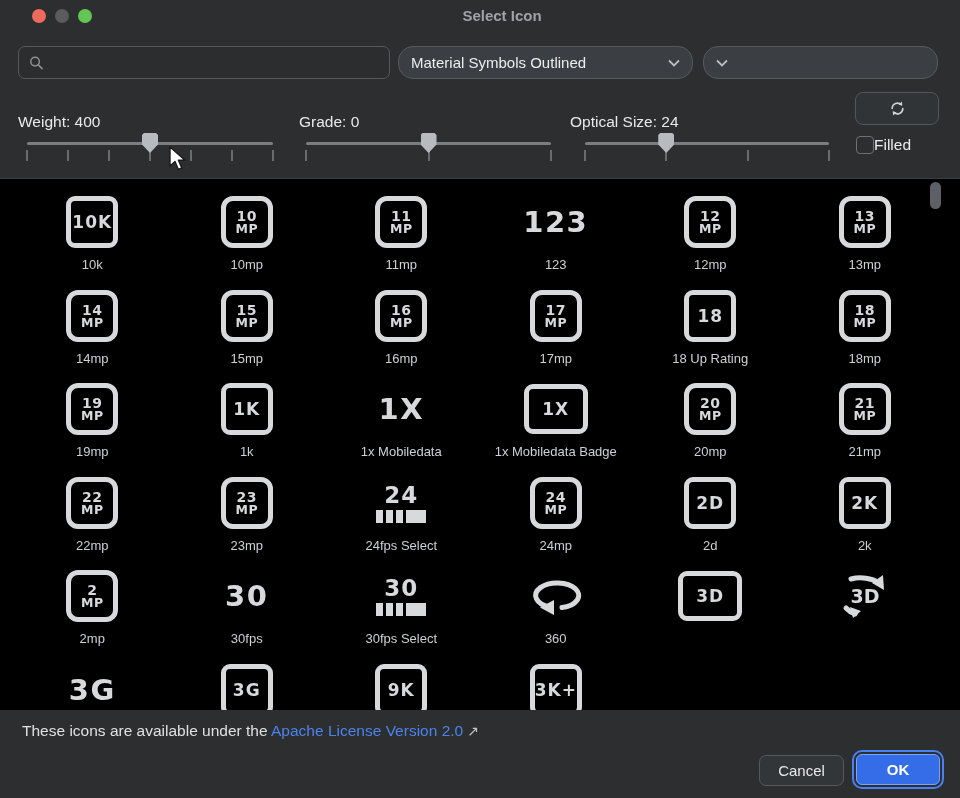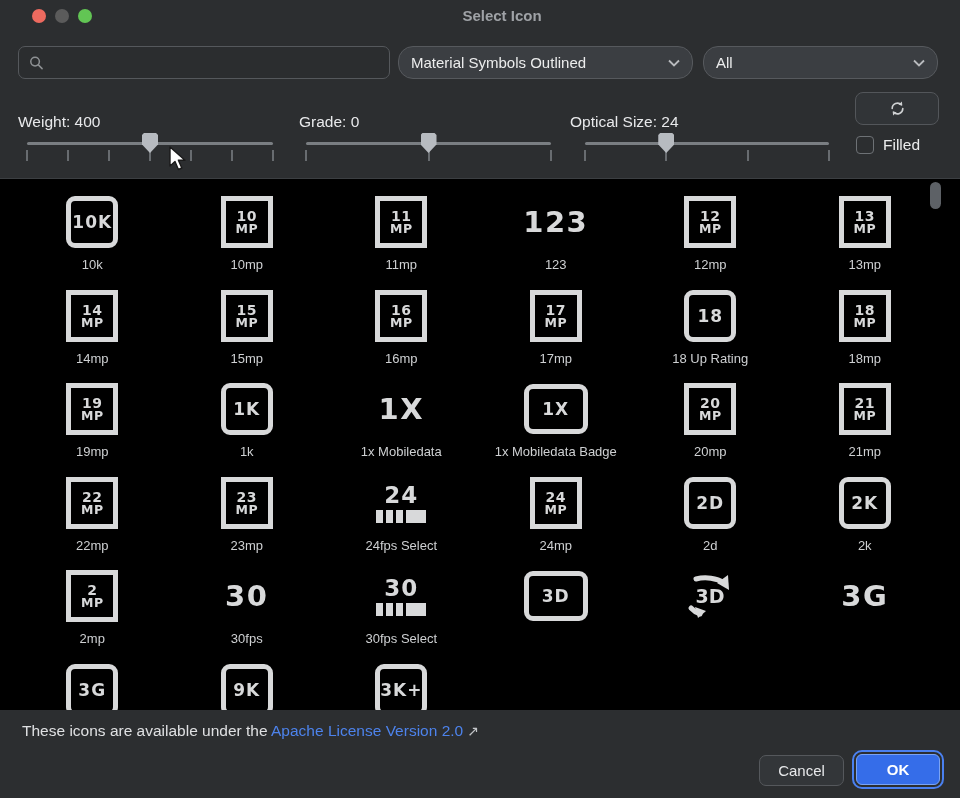--- a/index.html
+++ b/index.html
@@ -42,34 +42,34 @@
   .thumb { position:absolute; top:3px; width:16px; height:20px; background:#b7bbc0;
     clip-path:polygon(12% 0,88% 0,100% 10%,100% 58%,50% 100%,0 58%,0 10%); }
 
   .refresh-btn { position:absolute; left:855px; top:92px; width:84px; height:33px;
     background:#313437; border:1px solid #53565a; border-radius:8px;
     display:flex; align-items:center; justify-content:center; cursor:pointer; }
 
   .filled-wrap { position:absolute; left:856px; top:136px; display:flex; align-items:center; }
   .checkbox { width:18px; height:18px; border:1.5px solid #6d7175; border-radius:4px;
     background:transparent; }
-  .filled-lbl { margin-left:9px; font-size:15.5px; color:#eceded;text-align:right; }
+  .filled-lbl { font-size:15.5px; color:#eceded;text-align:right; }
 
   .divider { position:absolute; left:0; top:178px; width:960px; height:1px; background:#3c3f42; }
 
   
   .grid-area { position:absolute; left:0; top:179px; width:960px; height:531px;
     background:#000000; overflow:hidden; }
   .grid { display:grid; grid-template-columns:repeat(6, 1fr);
     grid-auto-rows:93.6px; padding:17px 18px 0 15px; }
   .cell { display:flex; flex-direction:column; align-items:center; cursor:pointer; }
   .glyph { height:52px; display:flex; flex-direction:column; align-items:center;
     justify-content:center; color:#d8d9da; }
   .lbl { margin-top:9px; font-size:13px; color:#ced0d2; white-space:nowrap; }
-  .ibox { width:52px; height:52px; border:5px solid #d8d9da; border-radius:0;
+  .ibox { width:52px; height:52px; border:5px solid #d8d9da; border-radius:12px;
     display:flex; flex-direction:column; align-items:center; justify-content:center;
     font-family:"DejaVu Sans", sans-serif; font-weight:800; }
   .ibox.r1 { border-radius:9px; }
   .ibox.wide { width:64px; height:50px; border-radius:9px; }
   .ibox .l1 { font-size:14px; line-height:14px; letter-spacing:0.5px; }
   .ibox .l2 { font-size:12.5px; line-height:12px; letter-spacing:0.5px; }
   .ibox .single { font-size:17px; line-height:18px; letter-spacing:1px; }
   .itext { font-family:"DejaVu Sans", sans-serif; font-weight:800; font-size:29px;
     letter-spacing:1.5px; }
   .itextsm { font-family:"DejaVu Sans", sans-serif; font-weight:800; font-size:23px;
@@ -117,21 +117,20 @@
 </div>
 
 <div class="select sel-font">
   <span class="val">Material Symbols Outlined</span>
   <svg width="12" height="8" viewBox="0 0 12 8">
     <polyline points="1,1.5 6,6.5 11,1.5" fill="none" stroke="#b9bbbe" stroke-width="1.8"></polyline>
   </svg>
 </div>
 
 <div class="select sel-cat">
-  <span class="val">All</span>
   <svg width="12" height="8" viewBox="0 0 12 8">
     <polyline points="1,1.5 6,6.5 11,1.5" fill="none" stroke="#b9bbbe" stroke-width="1.8"></polyline>
   </svg>
 </div>
 
 <div class="ctl-label" style="left:18px">Weight: 400</div>
 <div class="ctl-label" style="left:299px">Grade: 0</div>
 <div class="ctl-label" style="left:570px">Optical Size: 24</div>
 
 <div id="sliders">
@@ -410,20 +409,29 @@
             <span></span>
             <span></span>
             <span></span>
             <span class="wide"></span>
           </div>
         </div>
         <div class="lbl">30fps Select</div>
       </div>
       <div class="cell">
         <div class="glyph">
+          <svg width="52" height="52" viewBox="0 0 52 52">
+            <path d="M20 37.2 A 21.5 12.5 0 1 1 32 37.6" fill="none" stroke="#d8d9da" stroke-width="5" stroke-linecap="round"></path>
+            <polygon points="24,30 10,37.5 24,45" fill="#d8d9da"></polygon>
+          </svg>
+        </div>
+        <div class="lbl">360</div>
+      </div>
+      <div class="cell">
+        <div class="glyph">
           <div class="ibox wide">
             <div class="single">3D</div>
           </div>
         </div>
         <div class="lbl"></div>
       </div>
       <div class="cell">
         <div class="glyph">
           <svg width="52" height="52" viewBox="0 0 52 52">
             <text x="26" y="33" text-anchor="middle" font-family="DejaVu Sans, sans-serif" font-weight="800" font-size="19" fill="#d8d9da">3D</text>

